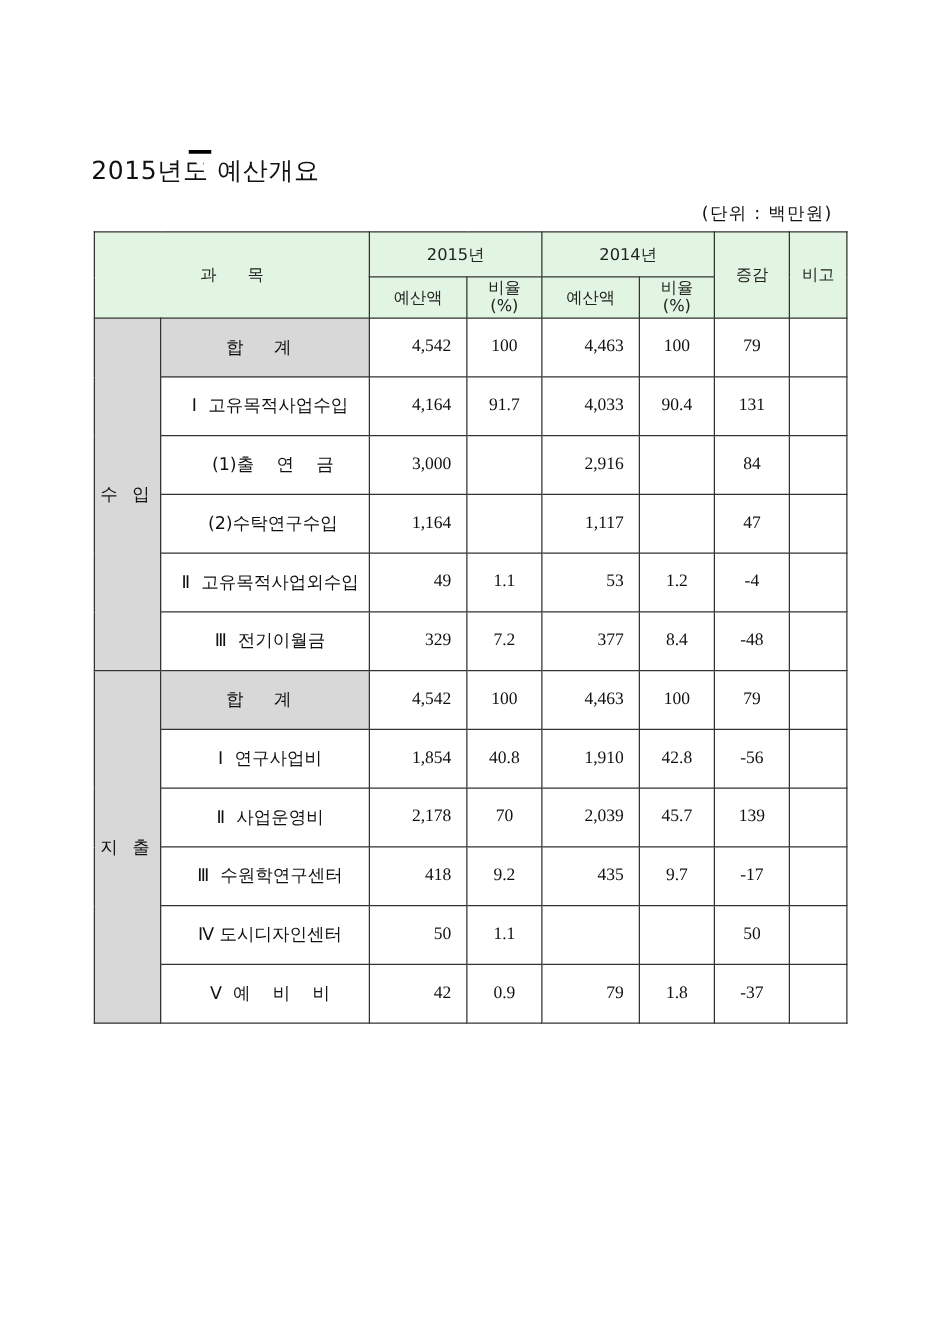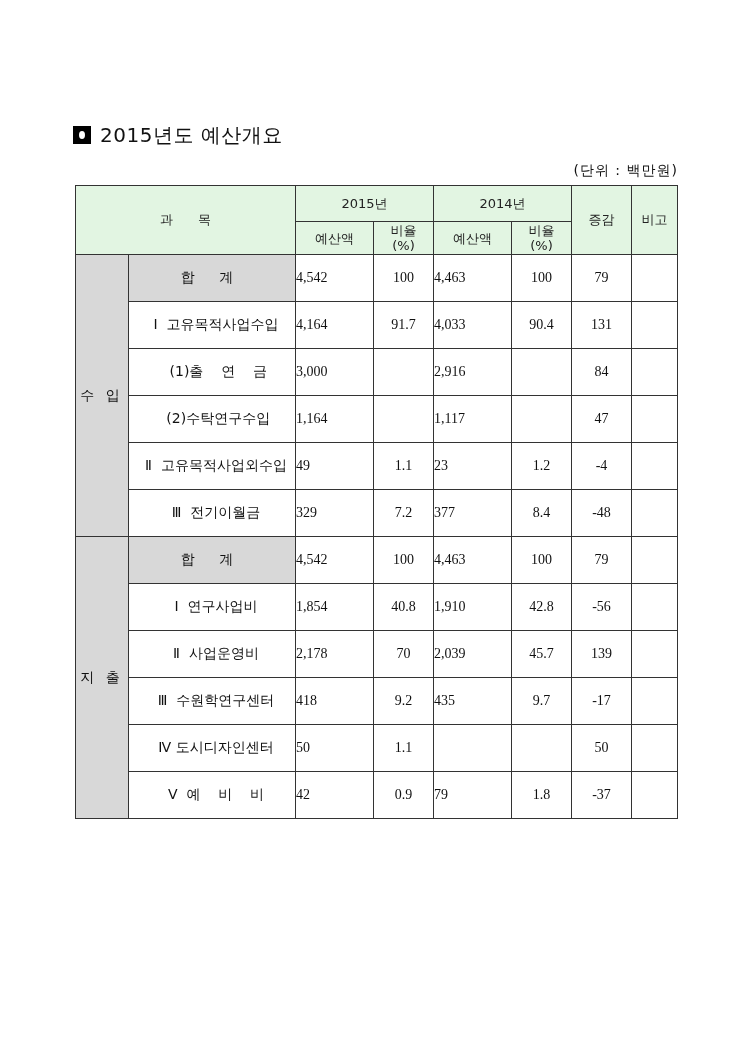--- a/index.html
+++ b/index.html
@@ -1,31 +1,31 @@
 <!DOCTYPE html>
 <html><head>
   <meta charset="utf-8">
   <style>
     html, body { margin: 0; padding: 0; background: #ffffff; }
     body { width: 750px; height: 1061px; position: relative; font-family: "DejaVu Sans", sans-serif; color: #111; }
-    .title-row { position: absolute; left: 73px; top: 120px; height: 30px; display: flex; align-items: center; }
+    .title-row { position: absolute; left: 73px; top: 120px; height: 30px; display: flex; align-items: center; flex-direction: column; }
     .title-bullet { width: 18px; height: 18px; background: #000; position: relative; margin-right: 9px; }
     .title-bullet::after { content: ""; position: absolute; left: 6px; top: 5px; width: 6px; height: 8px; border-radius: 50%; background: #fff; }
     .title-text { font-size: 20px; letter-spacing: 0.5px; color: #111; }
-    .unit { position: absolute; right: 72px; top: 162px; font-size: 14px; color: #111; letter-spacing: 1px; }
+    .unit { position: absolute; right: 84px; top: 162px; font-size: 14px; color: #111; letter-spacing: 1px; }
     table { position: absolute; left: 75px; top: 185px; border-collapse: collapse; table-layout: fixed; width: 602px; }
     td, th { border: 1px solid #333; padding: 0; font-weight: normal; text-align: center; vertical-align: middle; }
     .hdr { background: #e2f5e2; font-family: "DejaVu Sans", sans-serif; font-size: 13px; color: #222; }
     .hdr-top { height: 36px; }
     .hdr-sub { height: 33px; line-height: 15px; margin-top: 28px; }
     .body td { height: 46px; font-family: "Liberation Serif", serif; font-size: 14px; }
     .cat { background: #d8d8d8; font-family: Liberation Sans, sans-serif; font-size: 13px; letter-spacing: 4px; }
     .total { background: #d8d8d8; font-family: "DejaVu Sans", sans-serif !important; font-size: 13px; letter-spacing: 10px; }
     .item { text-align: center; padding-left: 8px !important; font-family: "DejaVu Sans", sans-serif !important; font-size: 13px; white-space: pre; }
-    .num { text-align: left; padding-right: 12px !important; margin-left: 16px; }
+    .num { text-align: right; padding-right: 12px !important; margin-left: 16px; }
     .ctr { text-align: center; }
   </style>
 </head>
 <body>
 
 <div class="title-row">
   <span class="title-bullet"></span>
   <span class="title-text">2015년도 예산개요</span>
 </div>
 <div class="unit">(단위 : 백만원)</div>
@@ -93,21 +93,21 @@
         <td class="ctr"></td>
         <td class="num">1,117</td>
         <td class="ctr"></td>
         <td class="ctr">47</td>
         <td class="ctr"></td>
       </tr>
       <tr>
         <td class="item">Ⅱ  고유목적사업외수입</td>
         <td class="num">49</td>
         <td class="ctr">1.1</td>
-        <td class="num">23</td>
+        <td class="num">53</td>
         <td class="ctr">1.2</td>
         <td class="ctr">-4</td>
         <td class="ctr"></td>
       </tr>
       <tr>
         <td class="item">Ⅲ  전기이월금</td>
         <td class="num">329</td>
         <td class="ctr">7.2</td>
         <td class="num">377</td>
         <td class="ctr">8.4</td>

